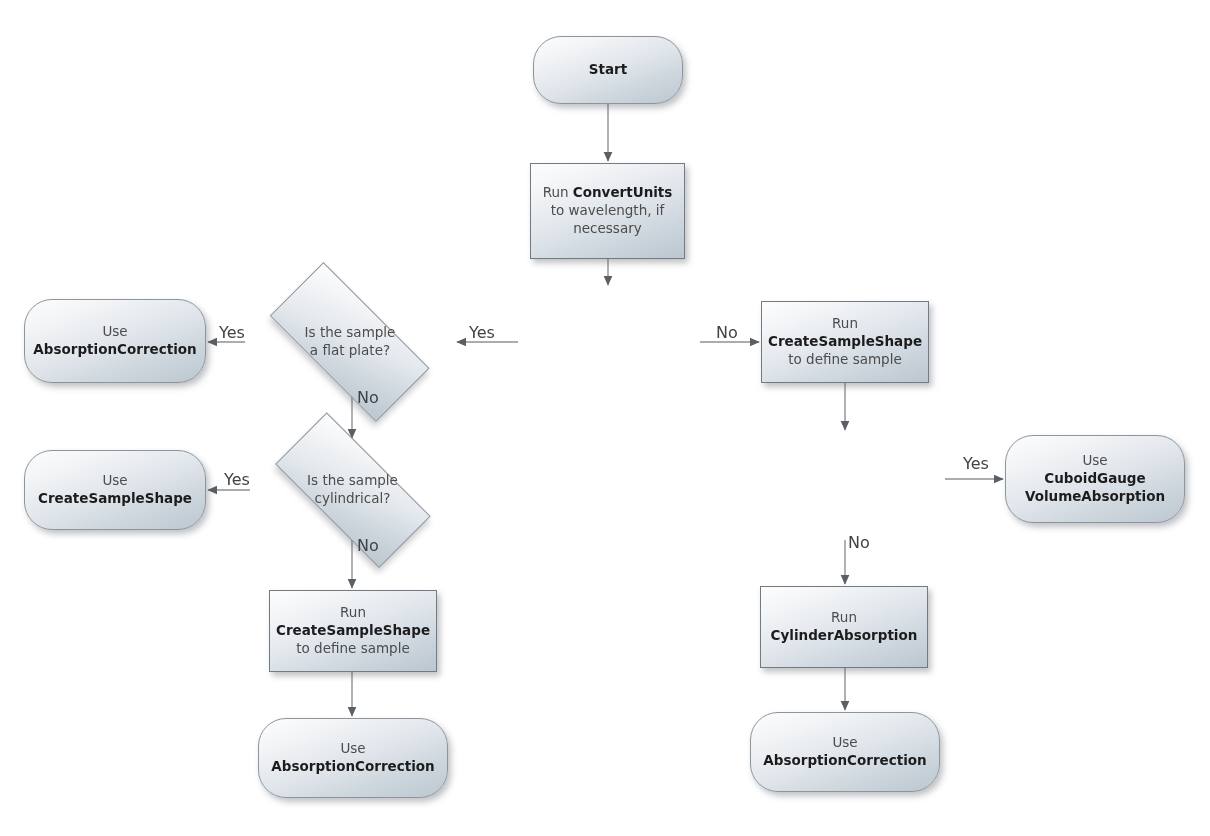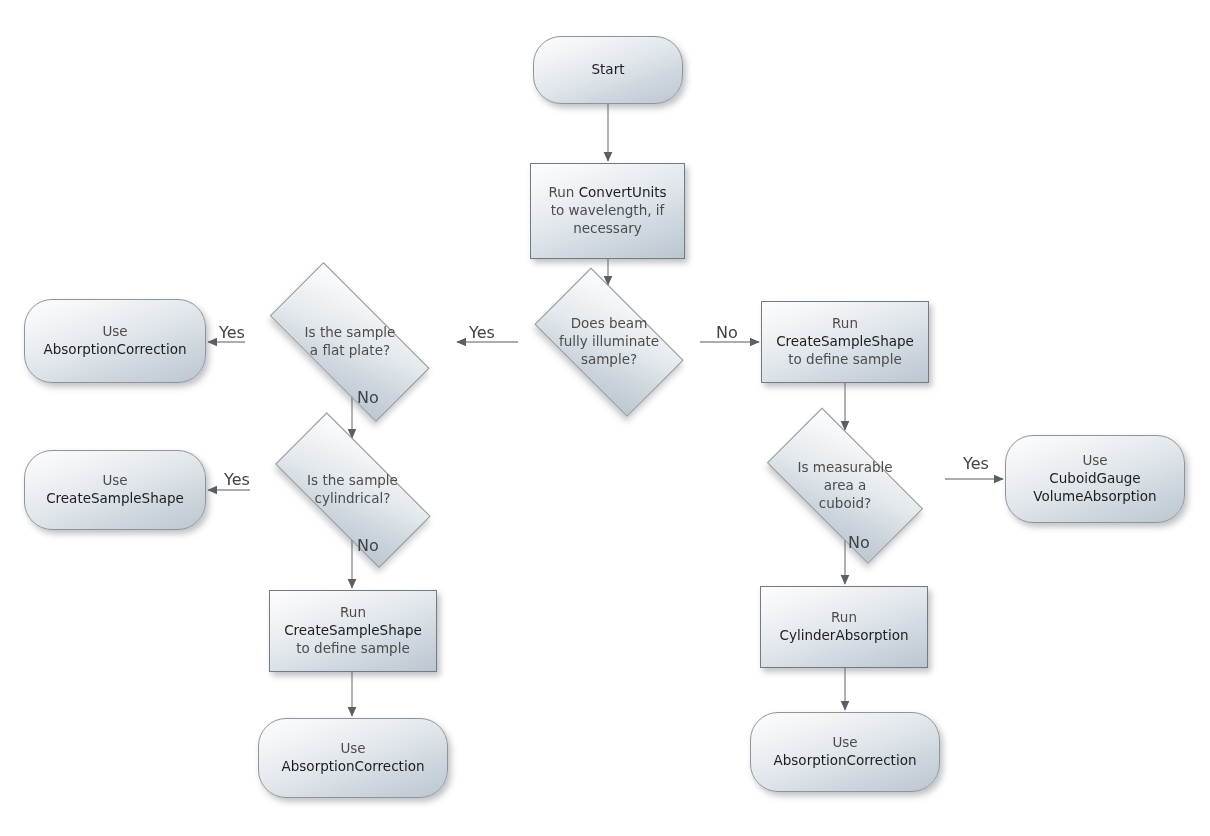--- a/index.html
+++ b/index.html
@@ -42,21 +42,21 @@
   }
   .node .label {
     display: block;
     width: 100%;
     padding: 0 6px;
     box-sizing: border-box;
     white-space: pre-line;
   }
   .node b {
     color: #1c1c1c;
-    font-weight: normal;
+    font-weight: bold;
   }
 
   
   .node.terminal {
     border: 1px solid #8d949c;
     border-radius: 28px;
     background: linear-gradient(160deg, #fdfdfe 0%, #f2f4f6 22%, #e2e7ec 48%, #ccd5dc 76%, #bcc7d0 100%);
     box-shadow: 3px 4px 6px rgba(90,95,105,0.38);
   }
 
@@ -141,24 +141,20 @@
   </svg>
 
   <div class="node terminal" style="left: 533px; top: 36px; width: 150px; height: 68px;">
     <span class="label"><b>Start</b></span>
   </div>
 
   <div class="node process" style="left: 530px; top: 163px; width: 155px; height: 96px;">
     <span class="label">Run <b>ConvertUnits</b><br>to wavelength, if<br>necessary</span>
   </div>
 
-  <div class="node decision" style="left: 518px; top: 287px; width: 182px; height: 110px;">
-    <span class="dia"></span>
-    <span class="label">Does beam<br>fully illuminate<br>sample?</span>
-  </div>
 
   <div class="node decision" style="left: 245px; top: 290px; width: 210px; height: 104px;">
     <span class="dia"></span>
     <span class="label">Is the sample<br>a flat plate?</span>
   </div>
 
   <div class="node terminal" style="left: 24px; top: 299px; width: 182px; height: 84px;">
     <span class="label">Use<br><b>AbsorptionCorrection</b></span>
   </div>
 
@@ -168,24 +164,20 @@
 
   <div class="node decision" style="left: 250px; top: 440px; width: 205px; height: 100px;">
     <span class="dia"></span>
     <span class="label">Is the sample<br>cylindrical?</span>
   </div>
 
   <div class="node terminal" style="left: 24px; top: 450px; width: 182px; height: 80px;">
     <span class="label">Use<br><b>CreateSampleShape</b></span>
   </div>
 
-  <div class="node decision" style="left: 745px; top: 432px; width: 200px; height: 108px;">
-    <span class="dia"></span>
-    <span class="label">Is measurable<br>area a<br>cuboid?</span>
-  </div>
 
   <div class="node terminal" style="left: 1005px; top: 435px; width: 180px; height: 88px;">
     <span class="label">Use<br><b>CuboidGauge<br>VolumeAbsorption</b></span>
   </div>
 
   <div class="node process" style="left: 269px; top: 590px; width: 168px; height: 82px;">
     <span class="label">Run<br><b>CreateSampleShape</b><br>to define sample</span>
   </div>
 
   <div class="node process" style="left: 760px; top: 586px; width: 168px; height: 82px;">

